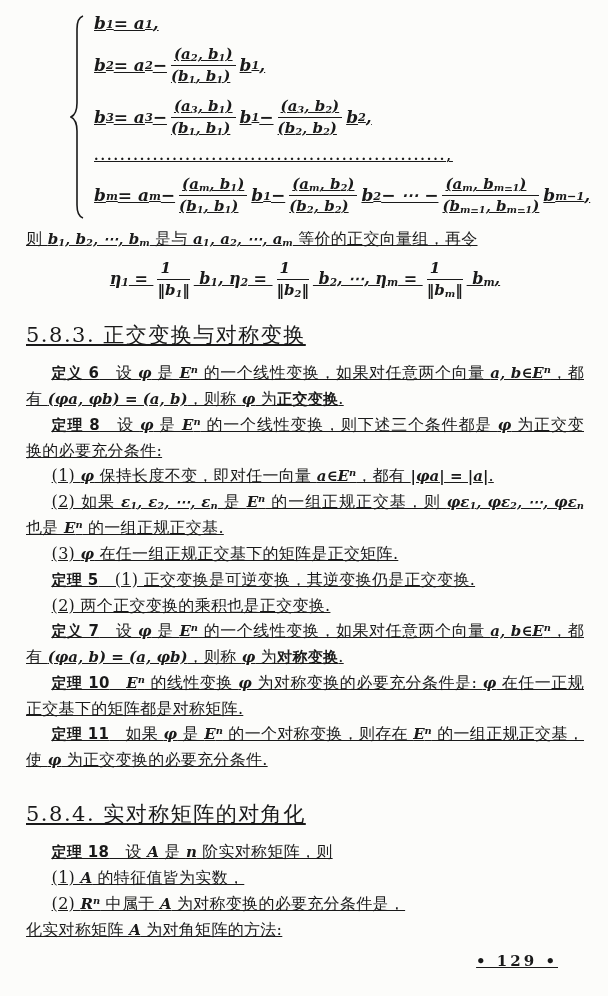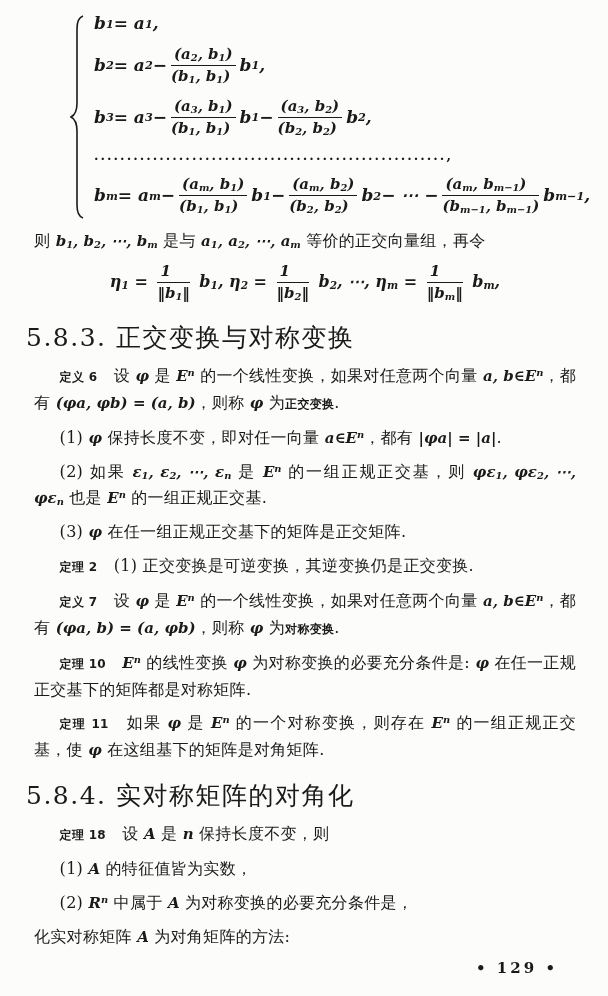--- a/index.html
+++ b/index.html
@@ -5,51 +5,52 @@
   html,body{margin:0;padding:0;background:#ffffff;}
   .page{
     position:relative;
     width:608px;height:996px;
     box-sizing:border-box;
     padding:12px 24px 0 26px;
     background:#fcfcfa;
     color:#1a1a1a;
     font-family:"DejaVu Serif","Liberation Serif",serif;
     overflow:hidden;
+    text-decoration:underline;
   }
   
   .eq{display:flex;align-items:stretch;margin:2px 0 6px 44px;}
   .brace{flex:0 0 16px;}
   .eq-col{display:flex;flex-direction:column;justify-content:space-between;height:202px;padding-left:8px;}
   .eq-row{
     font-style:italic;font-weight:700;
     font-size:17px;line-height:1.15;
     display:flex;align-items:center;white-space:nowrap;
   }
   .eq-dots{font-style:normal;font-weight:700;letter-spacing:2px;font-size:13px;align-items:flex-end;}
   
   .fr{display:inline-block;text-align:left;vertical-align:middle;margin:0 4px;font-size:15px;line-height:1.25;}
   .fr .n{display:block;border-bottom:1.5px solid currentColor;padding:0 3px 1px;}
   .fr .d{display:block;padding-top:1px;}
   sub{font-size:66%;vertical-align:-0.25em;line-height:0;}
   sup{font-size:66%;vertical-align:0.5em;line-height:0;}
   
-  .p{font-size:16px;line-height:25px;text-align:justify;letter-spacing:.3px;margin:8px;}
+  .p{font-size:16px;line-height:25px;text-align:justify;letter-spacing:.3px;margin:0;}
   .ind{text-indent:1.6em;}
   .mi{font-family:"DejaVu Serif",serif;font-style:italic;font-weight:700;font-size:15px;letter-spacing:0;}
-  .bd{font-family:"DejaVu Sans","Liberation Sans",sans-serif;font-weight:700;font-size:12px;}
+  .bd{font-family:"DejaVu Sans","Liberation Sans",sans-serif;font-weight:700;font-size:15px;}
   .formula{
     text-align:center;font-style:italic;font-weight:700;
     font-size:16px;margin:7px 0 20px;
   }
   .sec-title{
-    font-size:25px;font-weight:400;letter-spacing:1.5px;
+    font-size:21px;font-weight:400;letter-spacing:1.5px;
     margin:15px 0 10px;line-height:30px;
   }
-  .sec-title.second{margin-top:18px;}
+  .sec-title.second{margin-top:26px;}
   
   .pageno{
     text-align:right;padding-right:26px;margin-top:9px;
     font-weight:700;font-size:15px;letter-spacing:3px;
   }
 </style>
 </head>
 <body>
 
 <div class="page">
@@ -86,30 +87,32 @@
   </div>
 
   <p class="p"><span>则 </span><span class="mi">b<sub>1</sub>, b<sub>2</sub>, ⋯, b<sub>m</sub></span><span> 是与 </span><span class="mi">a<sub>1</sub>, a<sub>2</sub>, ⋯, a<sub>m</sub></span><span> 等价的正交向量组，再令</span></p>
 
   <div class="formula">η<sub>1</sub> = <span class="fr"><span class="n">1</span><span class="d">‖b<sub>1</sub>‖</span></span> b<sub>1</sub>,   η<sub>2</sub> = <span class="fr"><span class="n">1</span><span class="d">‖b<sub>2</sub>‖</span></span> b<sub>2</sub>,  ⋯,  η<sub>m</sub> = <span class="fr"><span class="n">1</span><span class="d">‖b<sub>m</sub>‖</span></span> b<sub>m</sub>,</div>
 
 
   <h2 class="sec-title">5.8.3. 正交变换与对称变换</h2>
 
   <p class="p ind"><span class="bd">定义 6</span><span>　设 </span><span class="mi">φ</span><span> 是 </span><span class="mi">E<sup>n</sup></span><span> 的一个线性变换，如果对任意两个向量 </span><span class="mi">a, b∈E<sup>n</sup></span><span>，都有 </span><span class="mi">(φa, φb) = (a, b)</span><span>，则称 </span><span class="mi">φ</span><span> 为</span><span class="bd">正交变换</span><span>.</span></p>
+  <p class="p ind"><span class="bd">定理 8</span><span>　设 </span><span class="mi">φ</span><span> 是 </span><span class="mi">E<sup>n</sup></span><span> 的一个线性变换，则下述三个条件都是 </span><span class="mi">φ</span><span> 为正交变换的必要充分条件:</span></p>
   <p class="p ind"><span>(1) </span><span class="mi">φ</span><span> 保持长度不变，即对任一向量 </span><span class="mi">a∈E<sup>n</sup></span><span>，都有 </span><span class="mi">|φa| = |a|</span><span>.</span></p>
   <p class="p ind"><span>(2) 如果 </span><span class="mi">ε<sub>1</sub>, ε<sub>2</sub>, ⋯, ε<sub>n</sub></span><span> 是 </span><span class="mi">E<sup>n</sup></span><span> 的一组正规正交基，则 </span><span class="mi">φε<sub>1</sub>, φε<sub>2</sub>, ⋯, φε<sub>n</sub></span><span> 也是 </span><span class="mi">E<sup>n</sup></span><span> 的一组正规正交基.</span></p>
   <p class="p ind"><span>(3) </span><span class="mi">φ</span><span> 在任一组正规正交基下的矩阵是正交矩阵.</span></p>
-  <p class="p ind"><span class="bd">定理 2</span><span>　(1) 正交变换是可逆变换，其逆变换仍是正交变换.</span></p>
+  <p class="p ind"><span class="bd">定理 5</span><span>　(1) 正交变换是可逆变换，其逆变换仍是正交变换.</span></p>
+  <p class="p ind"><span>(2) 两个正交变换的乘积也是正交变换.</span></p>
   <p class="p ind"><span class="bd">定义 7</span><span>　设 </span><span class="mi">φ</span><span> 是 </span><span class="mi">E<sup>n</sup></span><span> 的一个线性变换，如果对任意两个向量 </span><span class="mi">a, b∈E<sup>n</sup></span><span>，都有 </span><span class="mi">(φa, b) = (a, φb)</span><span>，则称 </span><span class="mi">φ</span><span> 为</span><span class="bd">对称变换</span><span>.</span></p>
   <p class="p ind"><span class="bd">定理 10</span><span>　</span><span class="mi">E<sup>n</sup></span><span> 的线性变换 </span><span class="mi">φ</span><span> 为对称变换的必要充分条件是: </span><span class="mi">φ</span><span> 在任一正规正交基下的矩阵都是对称矩阵.</span></p>
-  <p class="p ind"><span class="bd">定理 11</span><span>　如果 </span><span class="mi">φ</span><span> 是 </span><span class="mi">E<sup>n</sup></span><span> 的一个对称变换，则存在 </span><span class="mi">E<sup>n</sup></span><span> 的一组正规正交基，使 </span><span class="mi">φ</span><span> 在这组基下的矩阵是对角矩阵.</span></p>
+  <p class="p ind"><span class="bd">定理 11</span><span>　如果 </span><span class="mi">φ</span><span> 是 </span><span class="mi">E<sup>n</sup></span><span> 的一个对称变换，则存在 </span><span class="mi">E<sup>n</sup></span><span> 的一组正规正交基，使 </span><span class="mi">φ</span><span> 为正交变换的必要充分条件.</span></p>
 
   <h2 class="sec-title second">5.8.4. 实对称矩阵的对角化</h2>
 
-  <p class="p ind"><span class="bd">定理 18</span><span>　设 </span><span class="mi">A</span><span> 是 </span><span class="mi">n</span><span> 保持长度不变，则</span></p>
+  <p class="p ind"><span class="bd">定理 18</span><span>　设 </span><span class="mi">A</span><span> 是 </span><span class="mi">n</span><span> 阶实对称矩阵，则</span></p>
   <p class="p ind"><span>(1) </span><span class="mi">A</span><span> 的特征值皆为实数，</span></p>
   <p class="p ind"><span>(2) </span><span class="mi">R<sup>n</sup></span><span> 中属于 </span><span class="mi">A</span><span> 为对称变换的必要充分条件是，</span></p>
   <p class="p"><span>化实对称矩阵 </span><span class="mi">A</span><span> 为对角矩阵的方法:</span></p>
 
   <div class="pageno">• 129 •</div>
 
 </div>
 
 </body></html>

